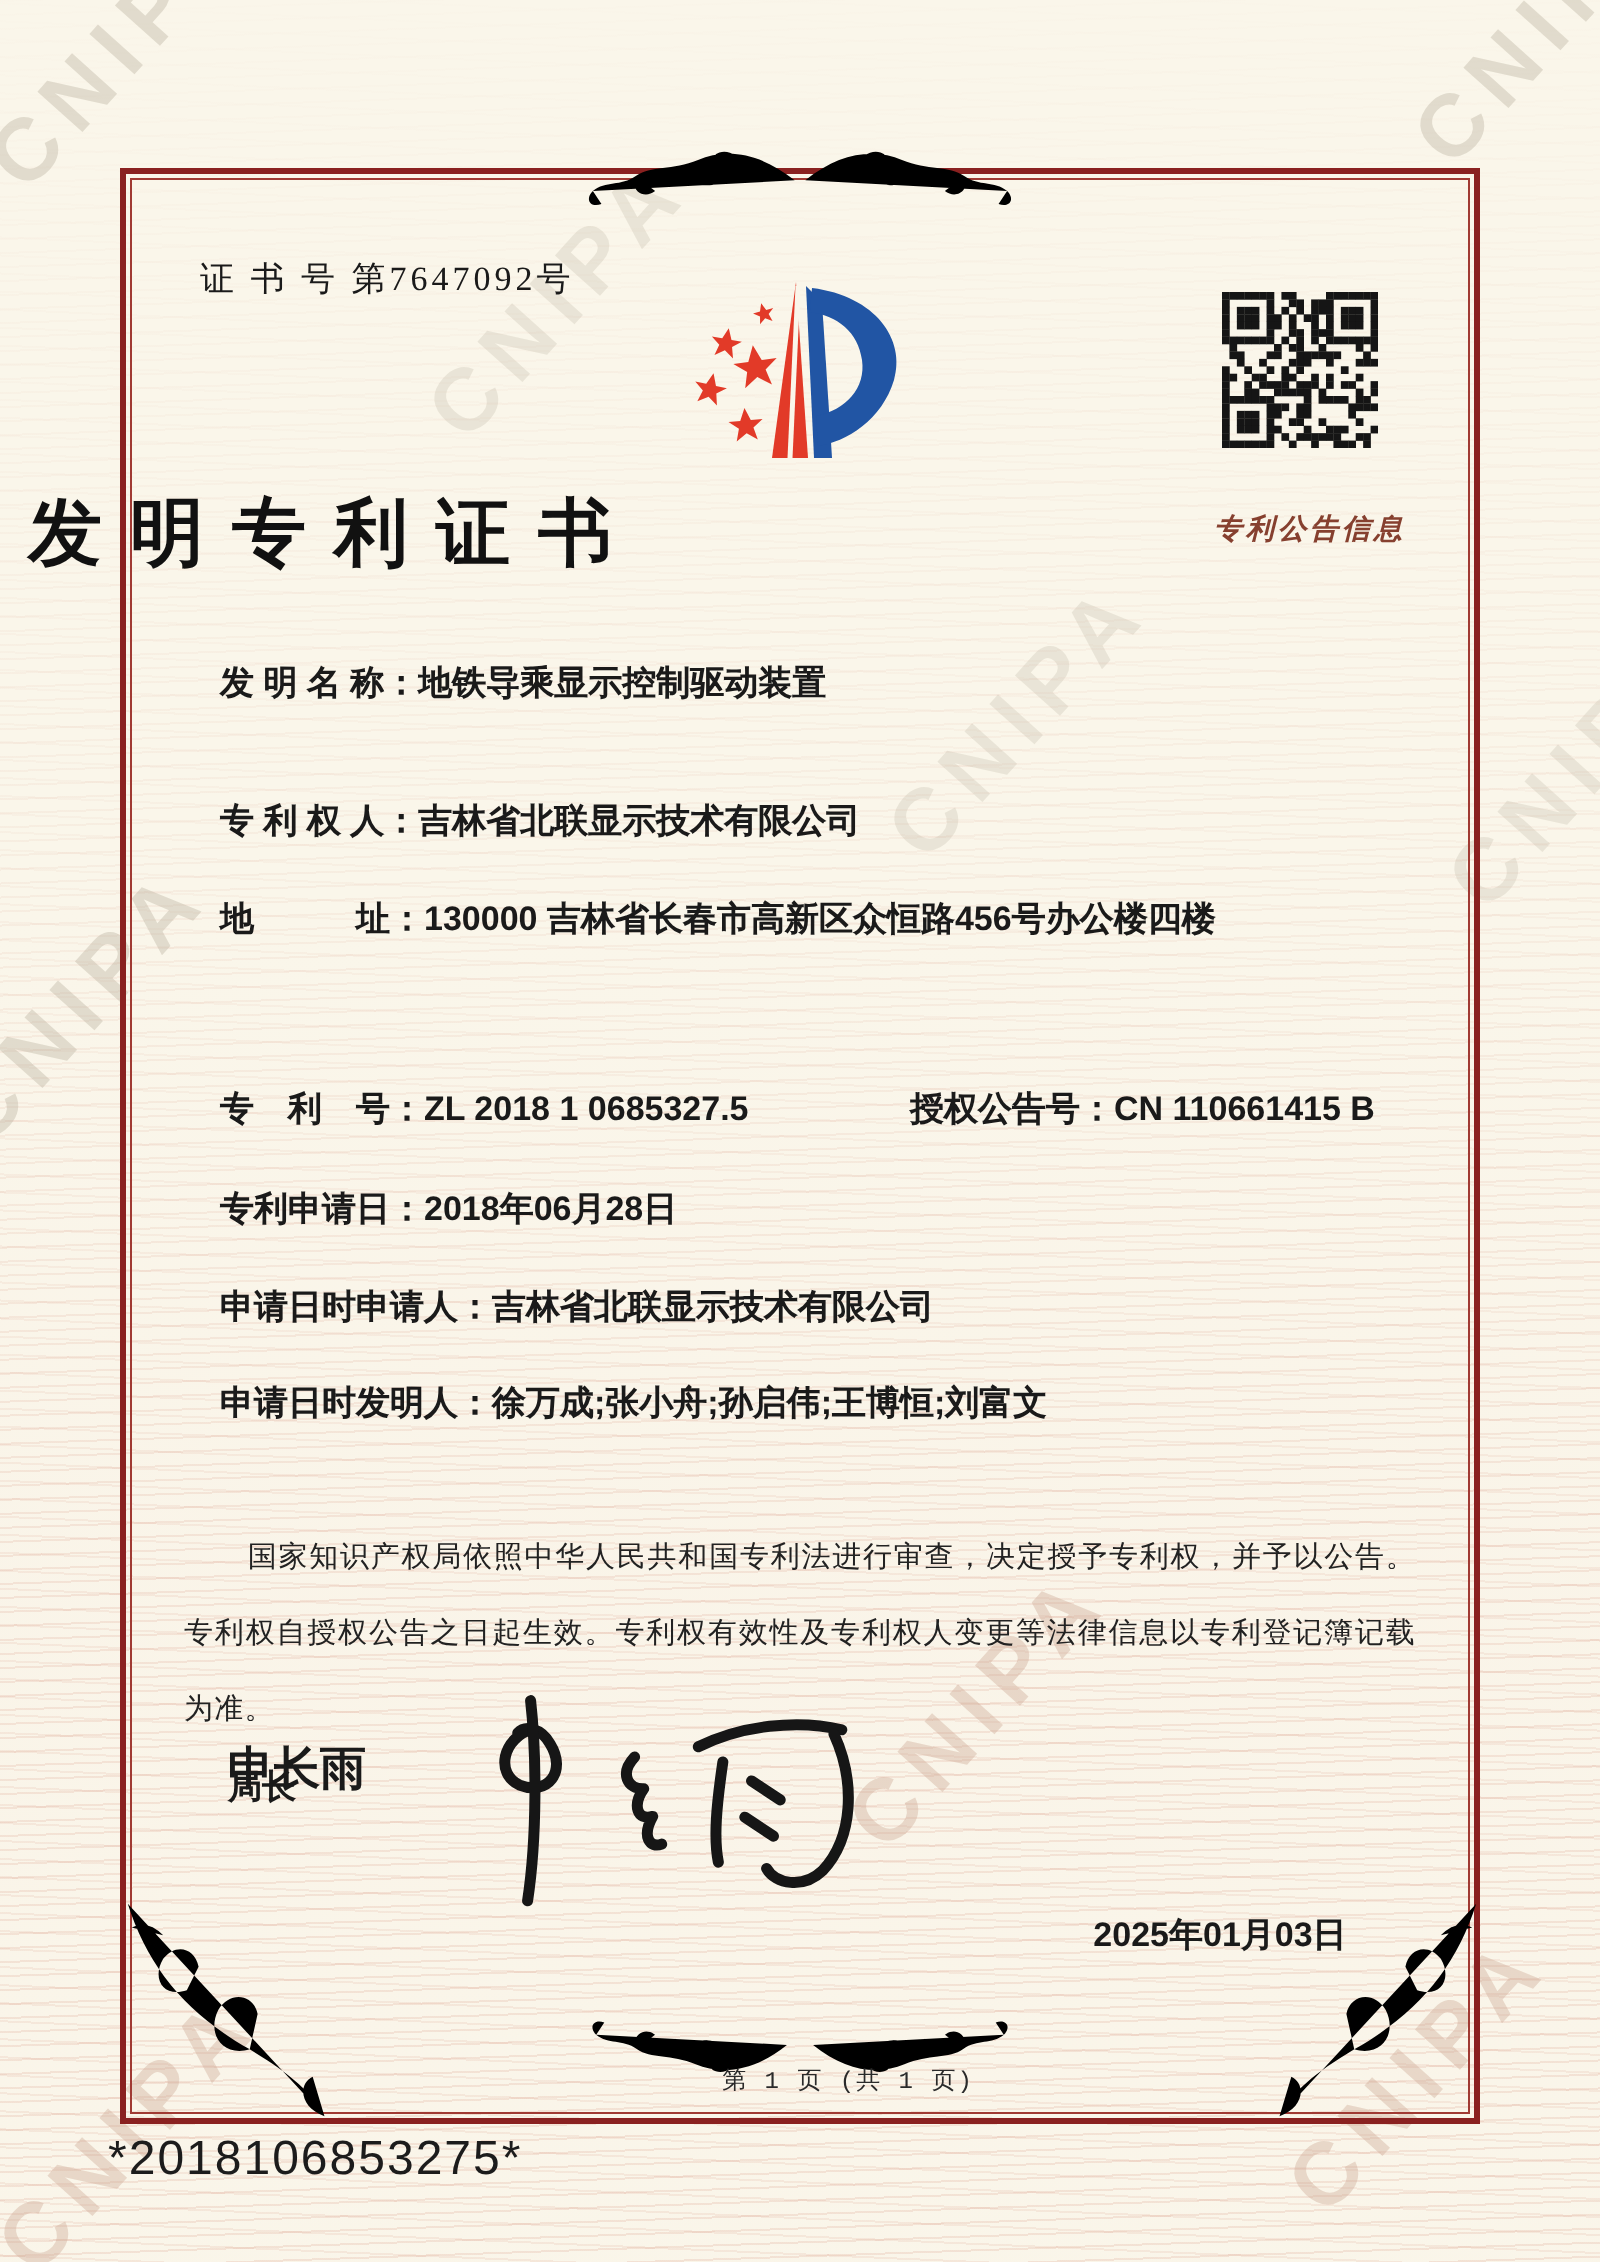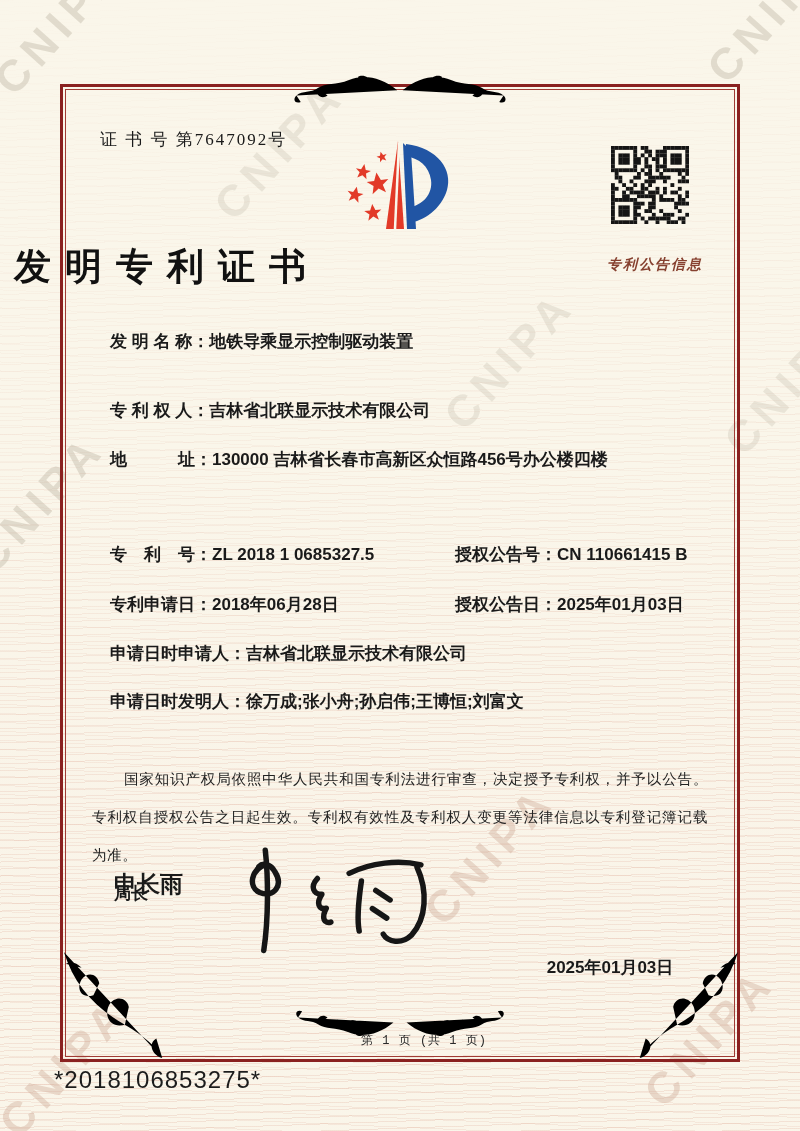--- a/index.html
+++ b/index.html
@@ -427,23 +427,20 @@
     <span>地　　　址：</span><span>130000 吉林省长春市高新区众恒路456号办公楼四楼</span>
   </div>
   <div class="row" style="top:543px">
     <span>专　利　号：</span><span>ZL 2018 1 0685327.5</span>
     <span class="col2">
       <span>授权公告号：</span><span>CN 110661415 B</span>
     </span>
   </div>
   <div class="row" style="top:593px">
     <span>专利申请日：</span><span>2018年06月28日</span>
-    <span class="col2">
-      <span>授权公告日：</span><span>2025年01月03日</span>
-    </span>
   </div>
   <div class="row" style="top:642px">
     <span>申请日时申请人：</span><span>吉林省北联显示技术有限公司</span>
   </div>
   <div class="row" style="top:690px">
     <span>申请日时发明人：</span><span>徐万成;张小舟;孙启伟;王博恒;刘富文</span>
   </div>
 
   <div class="statement">国家知识产权局依照中华人民共和国专利法进行审查，决定授予专利权，并予以公告。专利权自授权公告之日起生效。专利权有效性及专利权人变更等法律信息以专利登记簿记载为准。</div>
 

